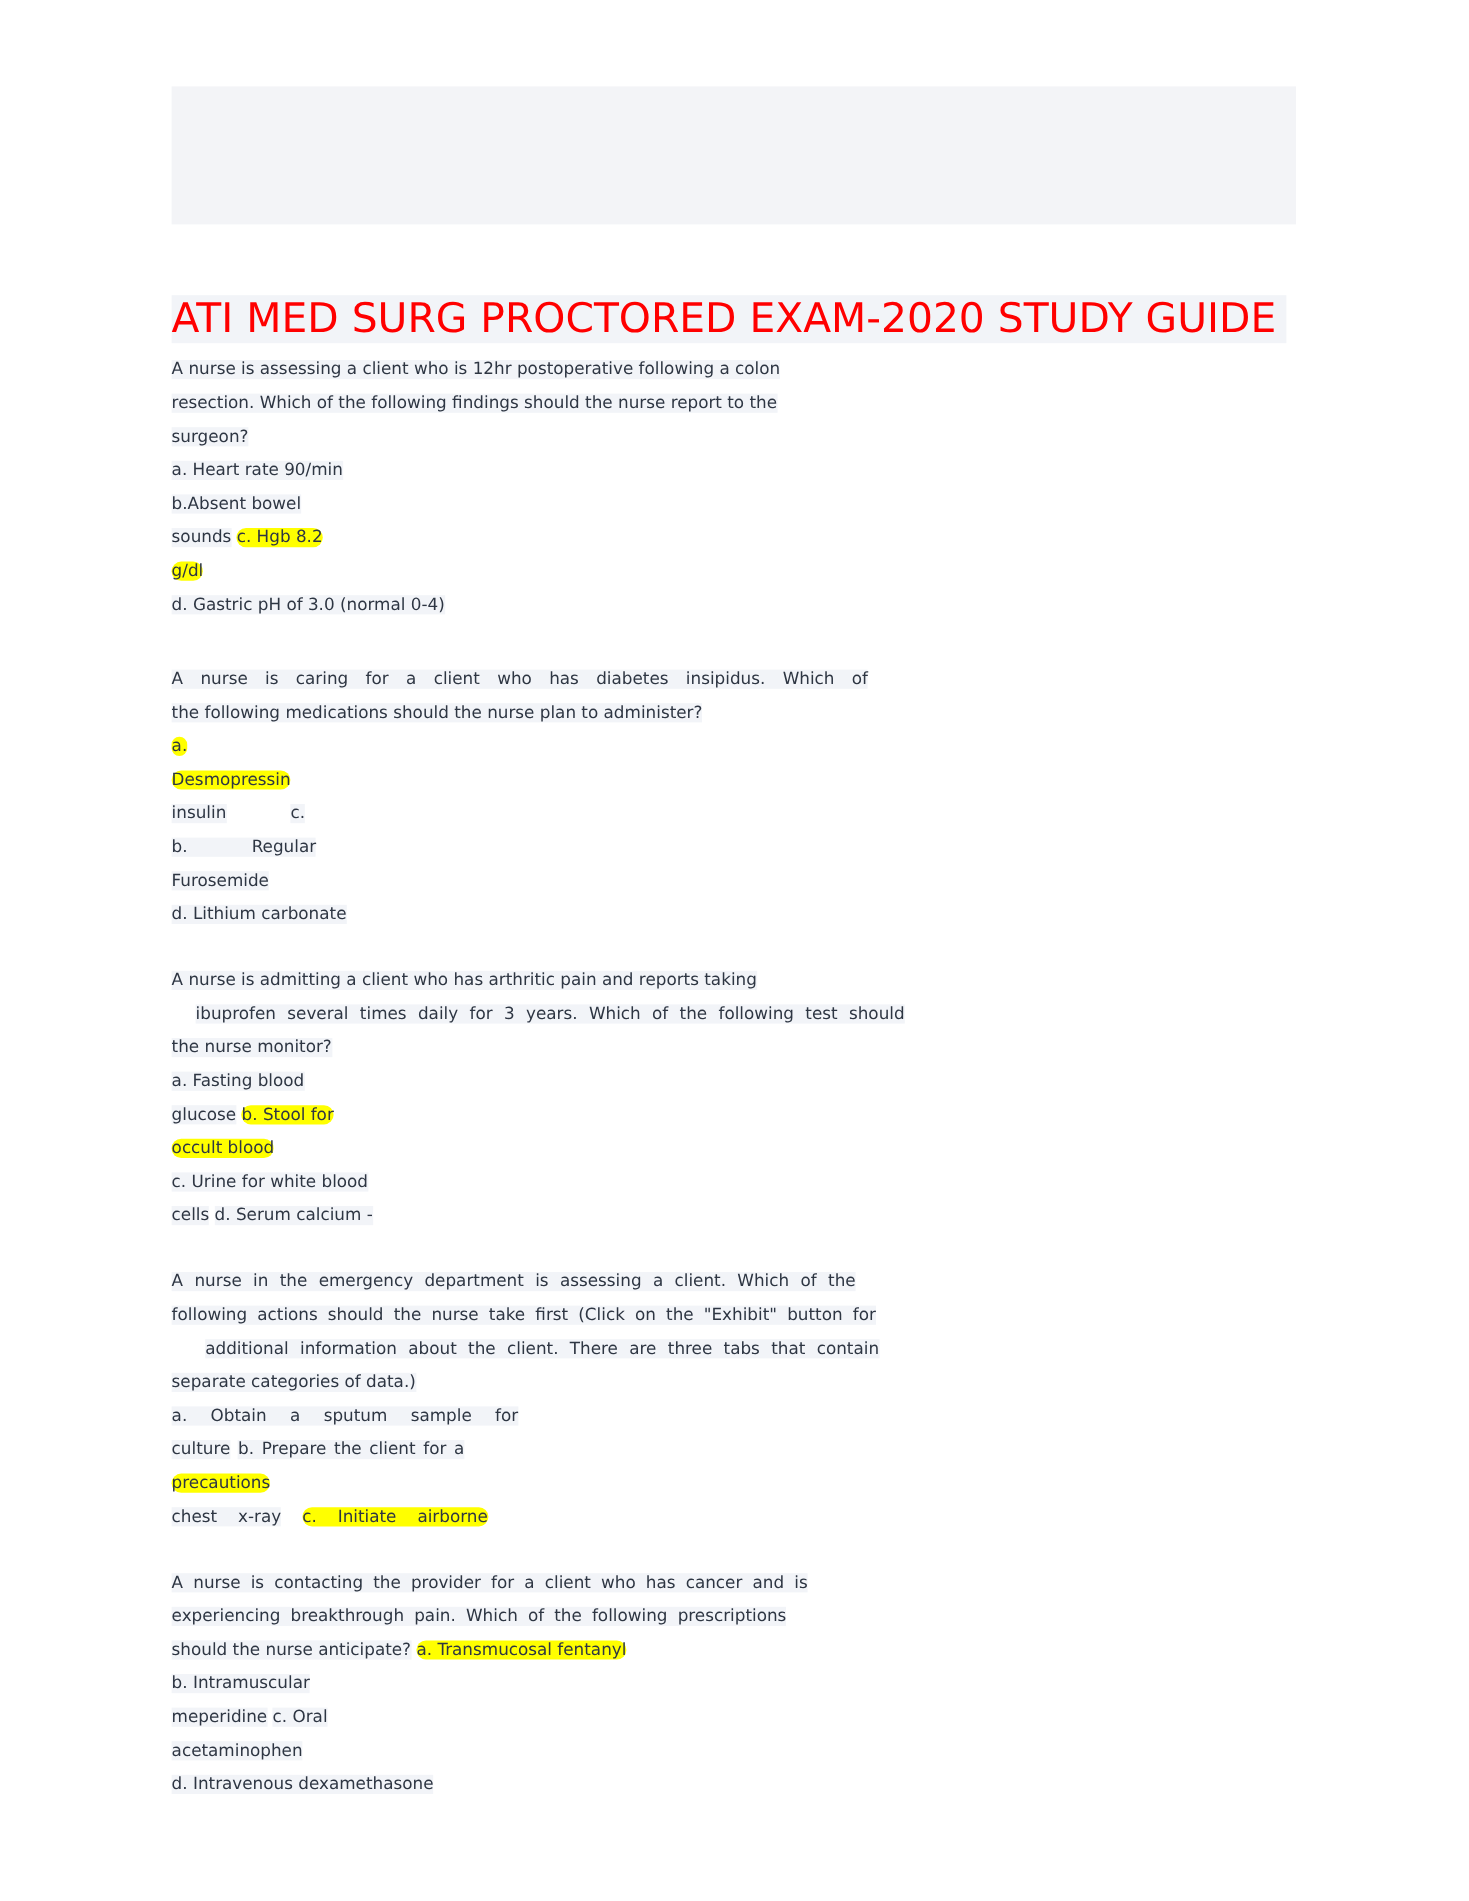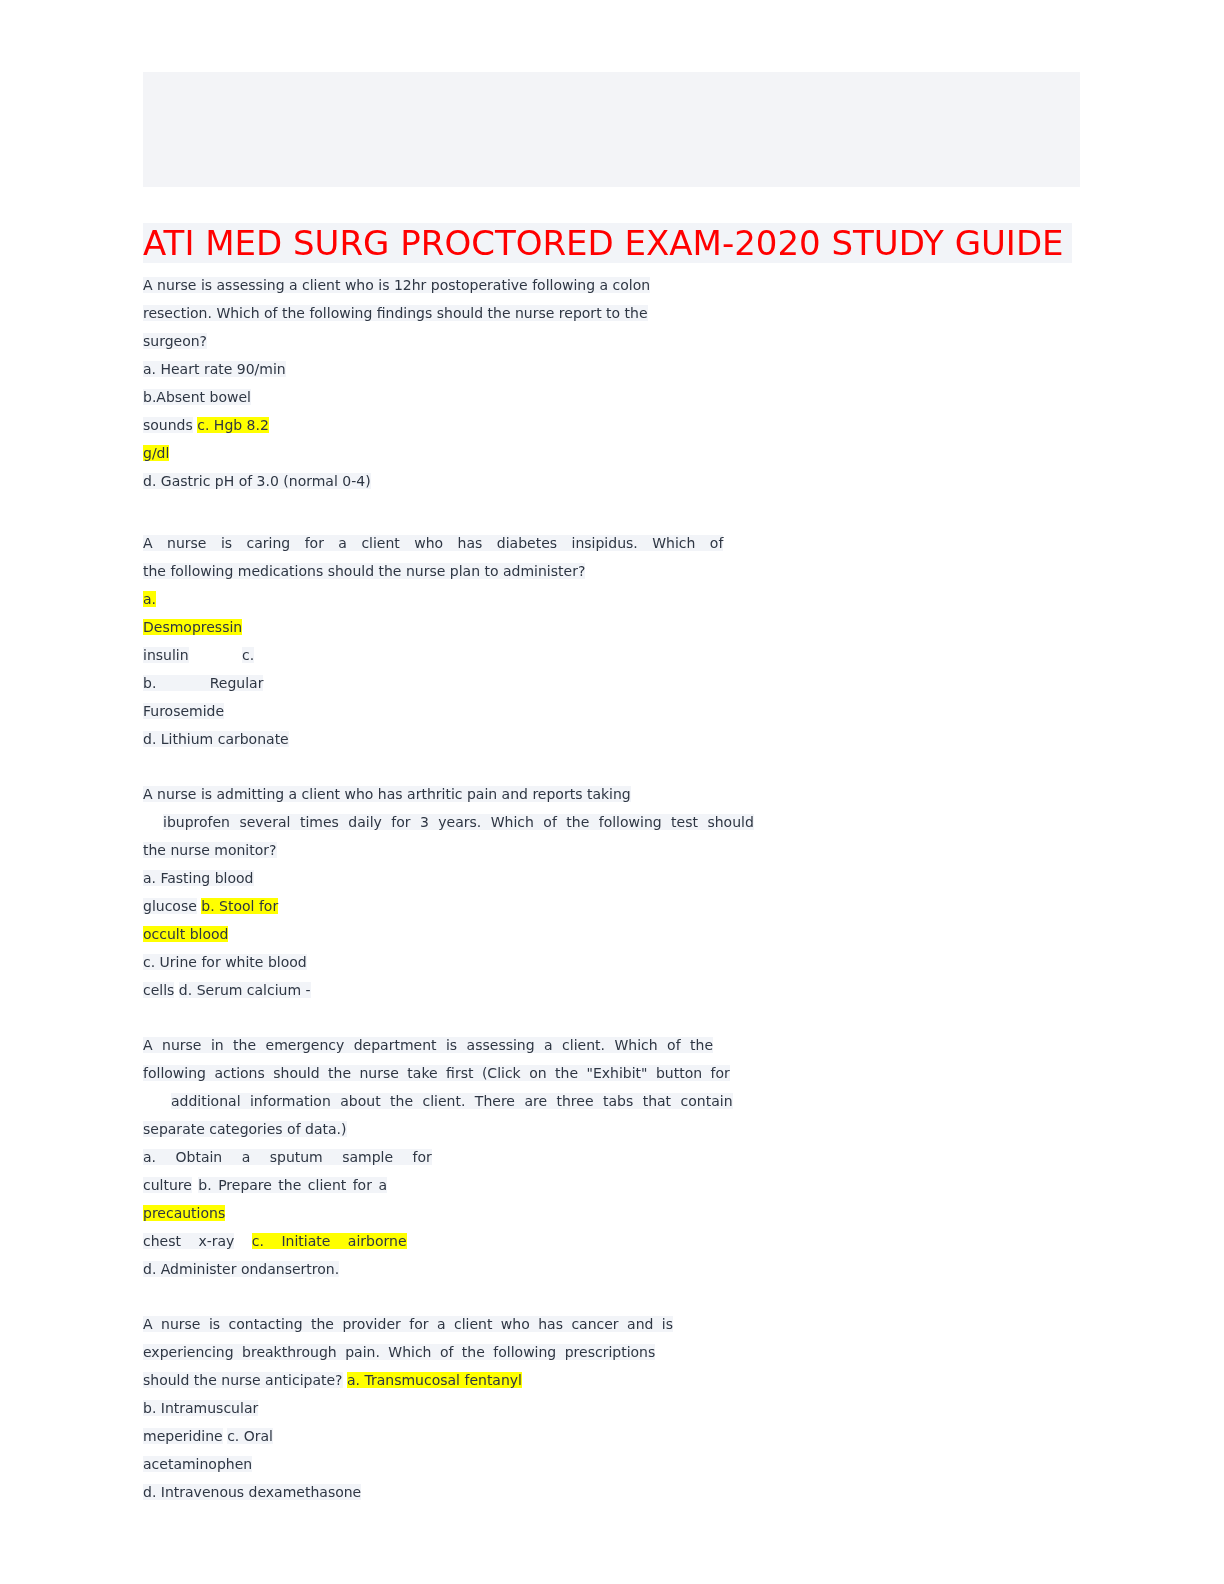--- a/index.html
+++ b/index.html
@@ -18,21 +18,21 @@
     position: absolute;
     left: 143px;
     top: 72px;
     width: 937px;
     height: 115px;
     background: var(--c-banner, #f3f4f7);
   }
   .content {
     position: absolute;
     left: 143px;
-    top: 222px;
+    top: 245px;
     width: 930px;
   }
   .page-title {
     font-size: 34px;
     line-height: 43px;
     font-weight: 400;
     margin: 0 0 6px 0;
     white-space: pre;
     letter-spacing: 0px;
   }
@@ -45,21 +45,21 @@
     margin: 0 0 27px 0;
   }
   .text-line {
     height: 28px;
     line-height: 28px;
     font-size: 14px;
     color: var(--c-text, #2e3643);
     white-space: pre;
   }
   .seg-gray   { background: var(--c-gray, #f2f4f8); }
-  .seg-yellow { background: var(--c-yellow, #ffff00); }
+  .seg-yellow { background: var(--c-yellow, #ffff00); border-radius: 10px; }
   .seg-plain  { background: transparent; }
 </style>
 </head>
 <body>
 
 <div class="top-banner"></div>
 
 <div class="content">
   <h1 class="page-title"><span class="title-text">ATI MED SURG PROCTORED EXAM-2020 STUDY GUIDE</span></h1>
   <div id="questions">
@@ -95,21 +95,20 @@
       </div>
       <div class="question-block">
         <div class="text-line" style="word-spacing: 5px;"><span class="seg-gray">A nurse in the emergency department is assessing a client. Which of the</span></div>
         <div class="text-line" style="word-spacing: 4px;"><span class="seg-gray">following actions should the nurse take first (Click on the "Exhibit" button for</span></div>
         <div class="text-line" style="word-spacing: 5px; margin-left: 28px;"><span class="seg-gray">additional information about the client. There are three tabs that contain</span></div>
         <div class="text-line"><span class="seg-gray">separate categories of data.)</span></div>
         <div class="text-line" style="word-spacing: 15px;"><span class="seg-gray">a. Obtain a sputum sample for</span></div>
         <div class="text-line" style="word-spacing: 2px;"><span class="seg-gray">culture</span><span class="seg-plain"> </span><span class="seg-gray">b. Prepare the client for a</span></div>
         <div class="text-line"><span class="seg-yellow">precautions</span></div>
         <div class="text-line" style="word-spacing: 13px;"><span class="seg-gray">chest x-ray</span><span class="seg-plain"> </span><span class="seg-yellow">c. Initiate airborne</span></div>
-        <div class="text-line"><span class="seg-gray">d. Administer ondansertron.</span></div>
       </div>
       <div class="question-block">
         <div class="text-line" style="word-spacing: 4px;"><span class="seg-gray">A nurse is contacting the provider for a client who has cancer and is</span></div>
         <div class="text-line" style="word-spacing: 4px;"><span class="seg-gray">experiencing breakthrough pain. Which of the following prescriptions</span></div>
         <div class="text-line"><span class="seg-gray">should the nurse anticipate?</span><span class="seg-plain"> </span><span class="seg-yellow">a. Transmucosal fentanyl</span></div>
         <div class="text-line"><span class="seg-gray">b. Intramuscular</span></div>
         <div class="text-line"><span class="seg-gray">meperidine</span><span class="seg-plain"> </span><span class="seg-gray">c. Oral</span></div>
         <div class="text-line"><span class="seg-gray">acetaminophen</span></div>
         <div class="text-line"><span class="seg-gray">d. Intravenous dexamethasone</span></div>
       </div>

